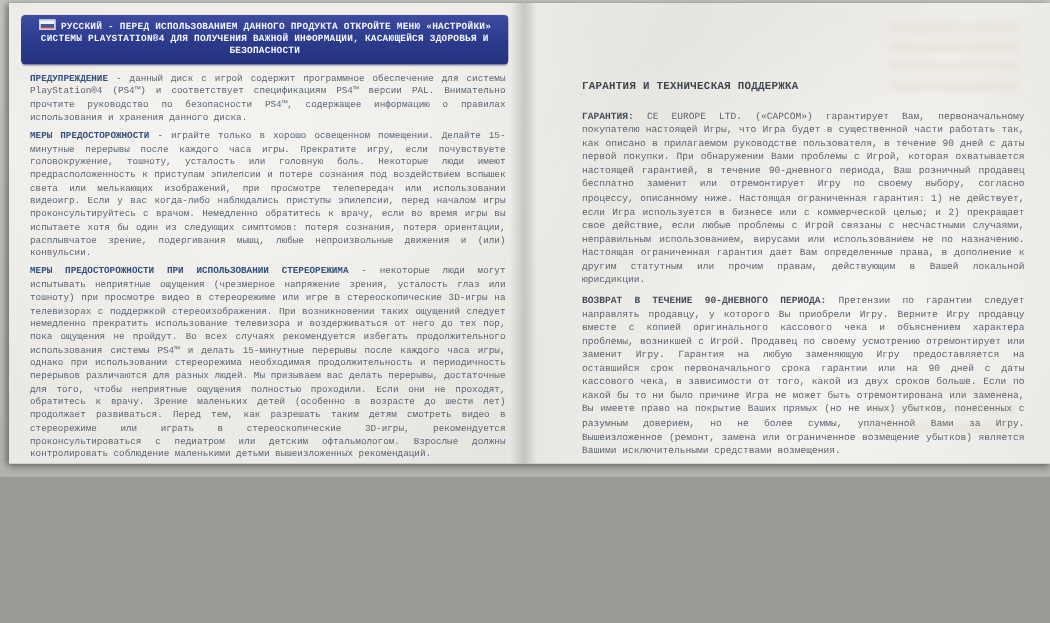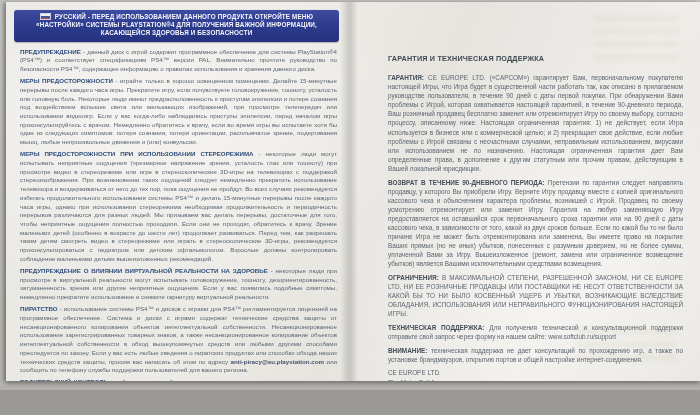--- a/index.html
+++ b/index.html
@@ -1,19 +1,19 @@
 <!DOCTYPE html>
 <html><head>
 <meta charset="utf-8">
 <style>
   html,body{margin:0;padding:0;background:#9a9996;}
   .scan{
-    position:relative;width:700px;height:390px;overflow:hidden;
+    position:relative;width:700px;height:318px;overflow:hidden;
     background:linear-gradient(to bottom,#c2c1bd 0,#b3b2ae 100%);
-    font-family:Liberation Sans, sans-serif;
+    font-family:Liberation Mono, monospace;
   }
   .paper{
     position:absolute;left:6px;top:2px;right:0;bottom:9px;
     background:
       radial-gradient(ellipse 420px 260px at 18% 30%, rgba(255,255,255,.5), rgba(255,255,255,0) 70%),
       radial-gradient(ellipse 380px 300px at 80% 70%, rgba(255,255,255,.45), rgba(255,255,255,0) 70%),
       linear-gradient(113deg,#e9e7e2 0%,#edebe6 38%,#e6e4df 55%,#efede9 78%,#e7e5e0 100%);
     box-shadow:-3px 0 3px rgba(60,60,55,.35), 0 3px 4px rgba(60,60,55,.4);
   }
   .gutter{

